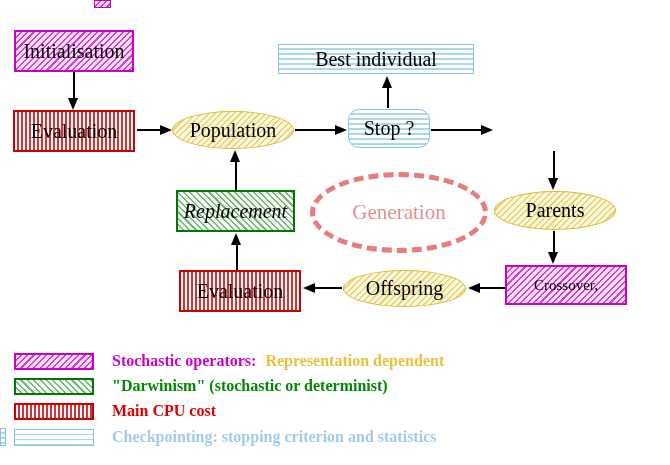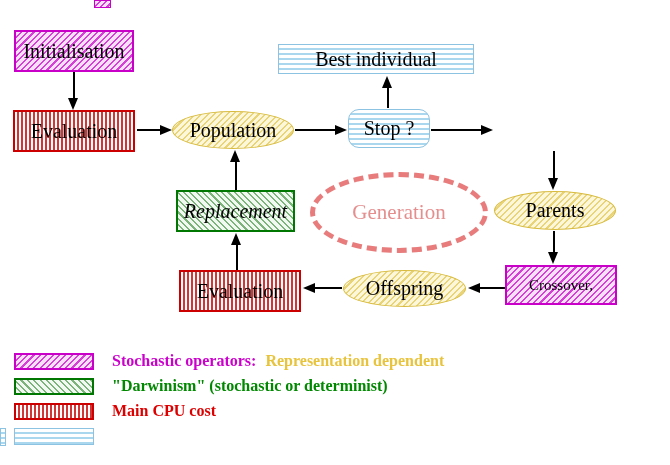--- a/index.html
+++ b/index.html
@@ -83,21 +83,21 @@
 
   <div class="box hatch-c" style="left:278px;top:44px;width:196px;height:30px;">
     <span>Best individual</span>
   </div>
 
 
   <div class="box ellipse" style="left:494px;top:191px;width:122px;height:39px;">
     <span>Parents</span>
   </div>
 
-  <div class="box hatch-m two-line" style="left:505px;top:265px;width:112px;height:40px;flex-direction:column;">
+  <div class="box hatch-m two-line" style="left:505px;top:265px;width:122px;height:40px;flex-direction:column;">
     <span>Crossover,</span>
   </div>
 
   <div class="box ellipse" style="left:343px;top:270px;width:123px;height:37px;">
     <span>Offspring</span>
   </div>
 
   <div class="box hatch-r" style="left:179px;top:270px;width:122px;height:42px;">
     <span>Evaluation</span>
   </div>
@@ -155,15 +155,16 @@
     <div class="legend-text t-green">"Darwinism" (stochastic or determinist)</div>
   </div>
 
   <div class="legend-row" style="top:402px;">
     <div class="swatch hatch-r"></div>
     <div class="legend-text t-red">Main CPU cost</div>
   </div>
 
   <div class="legend-row" style="top:428px;">
     <div class="swatch hatch-c"></div>
+    <div class="legend-text t-blue">Checkpointing: stopping criterion and statistics</div>
   </div>
 
 </div>
 
 </body></html>

